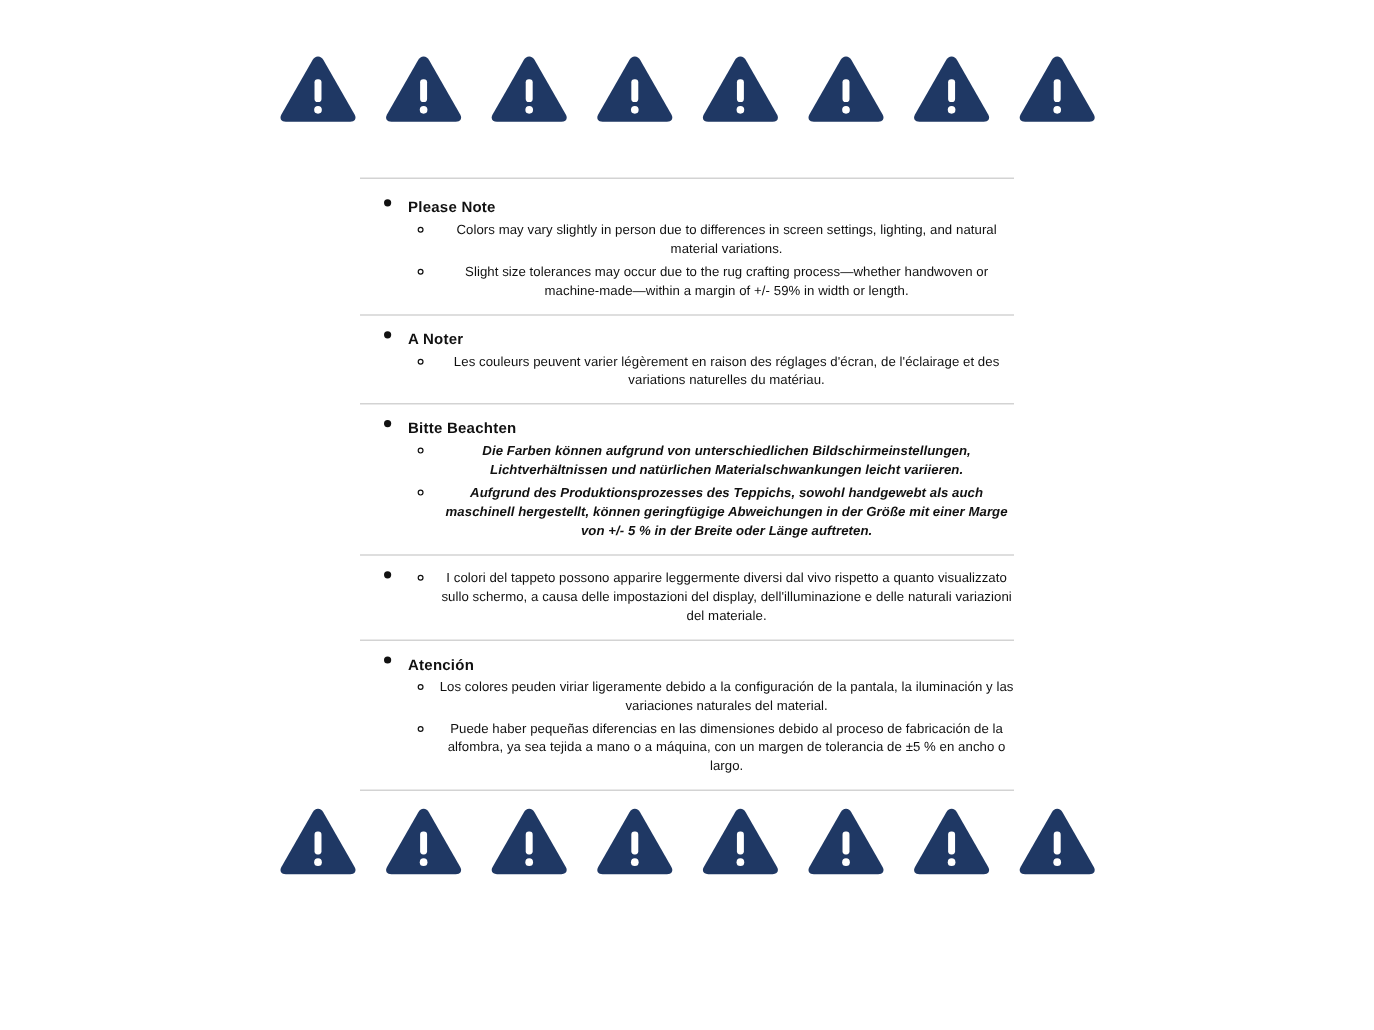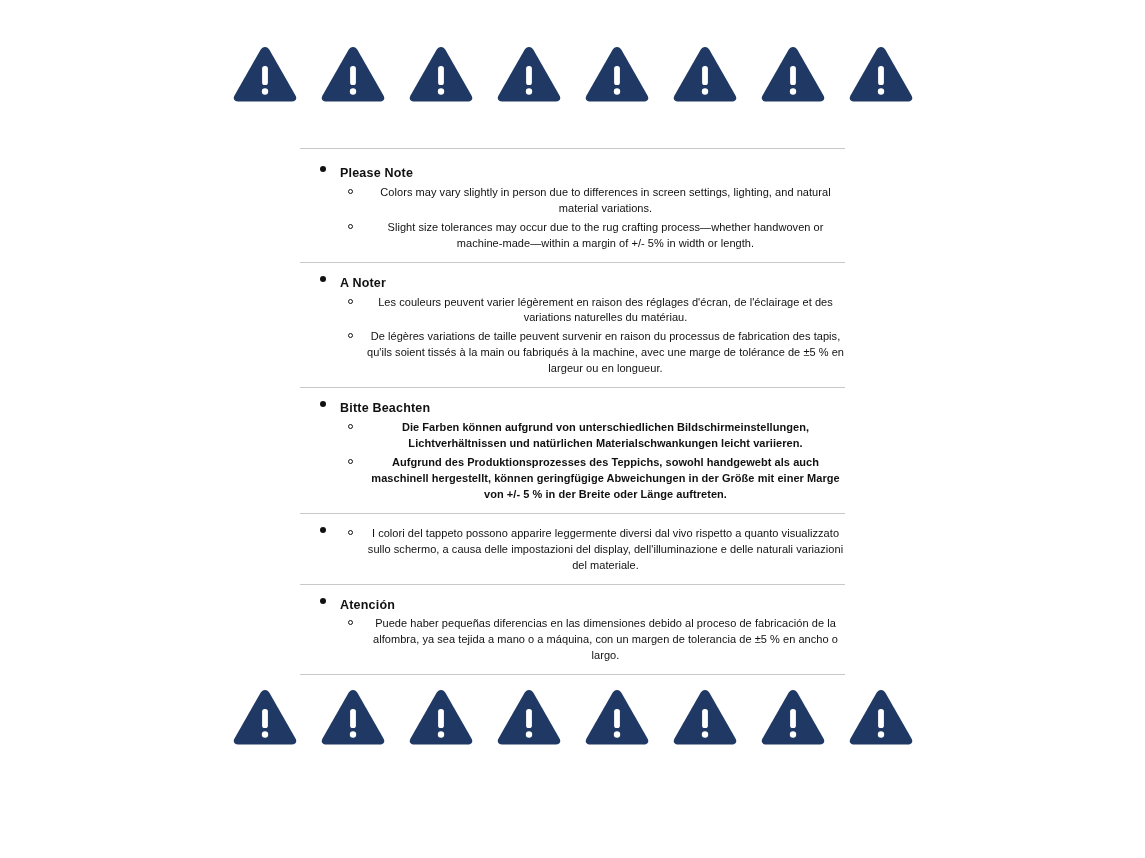--- a/index.html
+++ b/index.html
@@ -103,20 +103,21 @@
     width: 5px;
     height: 5px;
     border: 1px solid #111;
     border-radius: 50%;
     background: transparent;
     display: block;
     box-sizing: border-box;
   }
   .bold-note ul.lvl2 > li {
     font-weight: bold;
+    font-style: italic;
   }
 </style>
 </head>
 <body>
 
 <div class="page">
 
   <div class="icon-row top" id="icon-row-top">
       <svg class="warn-icon" viewBox="0 0 66 60">
         <path d="M33 3 C35 3 36.4 4.1 37.4 5.8 L63.5 51.5 C65.4 54.9 63.6 57.5 59.8 57.5 L6.2 57.5 C2.4 57.5 0.6 54.9 2.5 51.5 L28.6 5.8 C29.6 4.1 31 3 33 3 Z" fill="#1f3864"></path>
@@ -163,34 +164,33 @@
   <div class="content">
     <hr class="divider top-rule">
     <div id="sections-host">
         <div class="section">
           <ul class="lvl1">
             <li>
               <span class="bullet1"></span>
               <div class="sec-title">Please Note</div>
               <ul class="lvl2">
                 <li><span class="bullet2"></span><span>Colors may vary slightly in person due to differences in screen settings, lighting, and natural material variations.</span></li>
-                <li><span class="bullet2"></span><span>Slight size tolerances may occur due to the rug crafting process—whether handwoven or machine-made—within a margin of +/- 5% in width or length.</span></li>
+                <li><span class="bullet2"></span><span>Slight size tolerances may occur due to the rug crafting process—whether handwoven or machine-made—within a margin of +/- 59% in width or length.</span></li>
               </ul>
             </li>
           </ul>
           <hr class="divider">
         </div>
         <div class="section">
           <ul class="lvl1">
             <li>
               <span class="bullet1"></span>
               <div class="sec-title">A Noter</div>
               <ul class="lvl2">
                 <li><span class="bullet2"></span><span>Les couleurs peuvent varier légèrement en raison des réglages d'écran, de l'éclairage et des variations naturelles du matériau.</span></li>
-                <li><span class="bullet2"></span><span>De légères variations de taille peuvent survenir en raison du processus de fabrication des tapis, qu'ils soient tissés à la main ou fabriqués à la machine, avec une marge de tolérance de ±5 % en largeur ou en longueur.</span></li>
               </ul>
             </li>
           </ul>
           <hr class="divider">
         </div>
         <div class="section bold-note">
           <ul class="lvl1">
             <li>
               <span class="bullet1"></span>
               <div class="sec-title">Bitte Beachten</div>
@@ -212,20 +212,21 @@
             </li>
           </ul>
           <hr class="divider">
         </div>
         <div class="section">
           <ul class="lvl1">
             <li>
               <span class="bullet1"></span>
               <div class="sec-title">Atención</div>
               <ul class="lvl2">
+                <li><span class="bullet2"></span><span>Los colores peuden viriar ligeramente debido a la configuración de la pantala, la iluminación y las variaciones naturales del material.</span></li>
                 <li><span class="bullet2"></span><span>Puede haber pequeñas diferencias en las dimensiones debido al proceso de fabricación de la alfombra, ya sea tejida a mano o a máquina, con un margen de tolerancia de ±5 % en ancho o largo.</span></li>
               </ul>
             </li>
           </ul>
           <hr class="divider">
         </div>
       </div>
   </div>
 
   <div class="icon-row bottom" id="icon-row-bottom">

